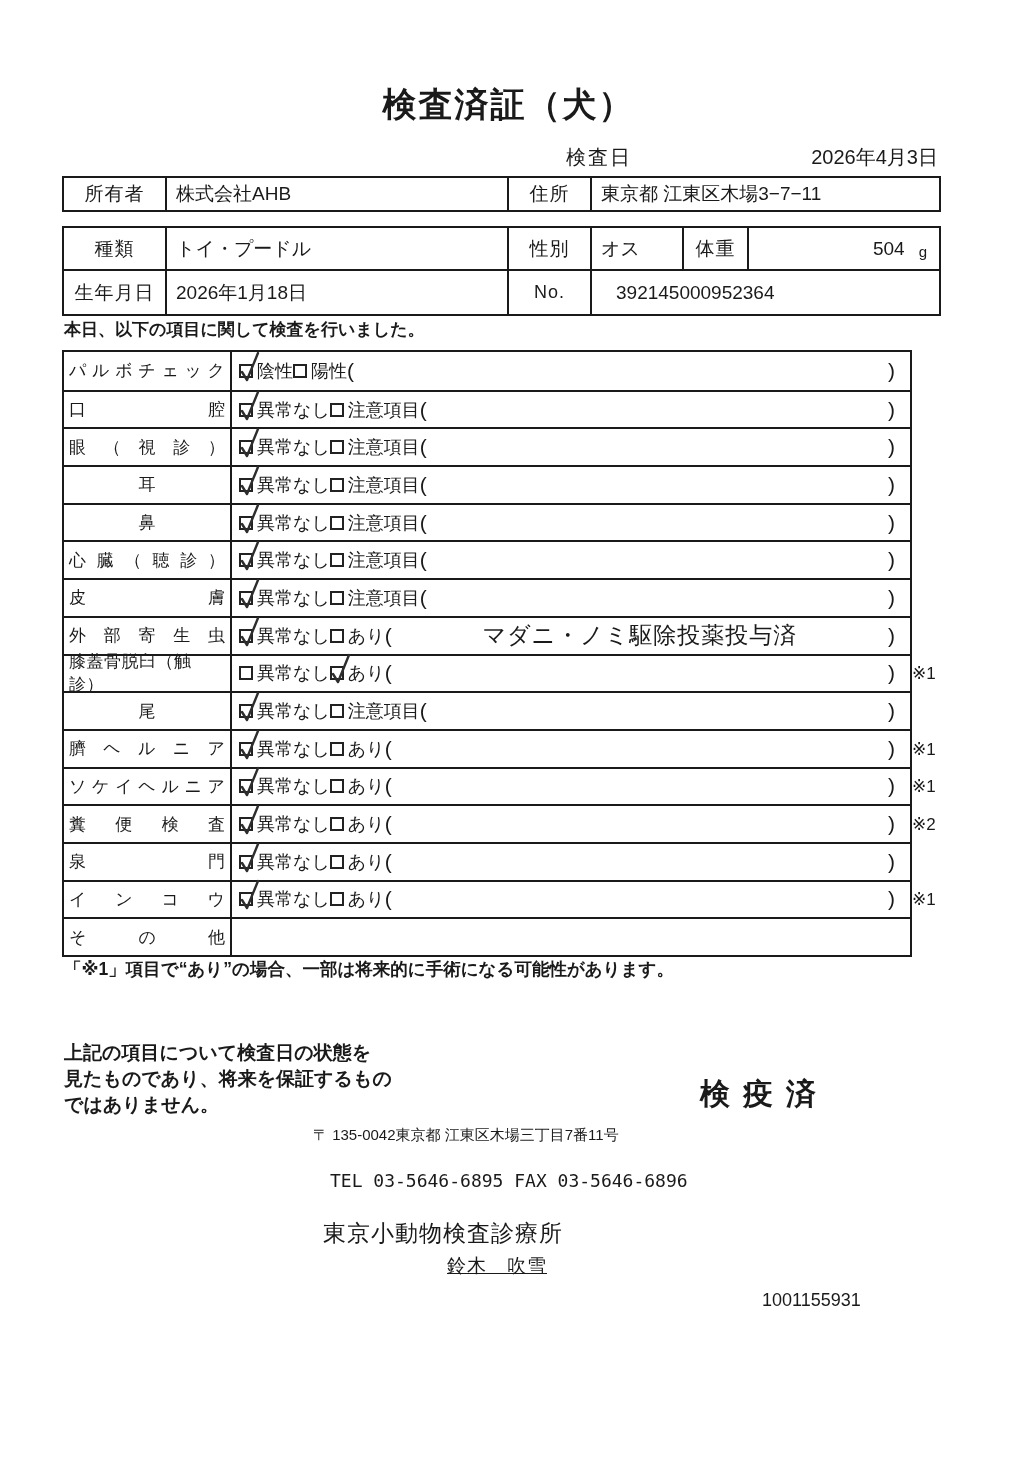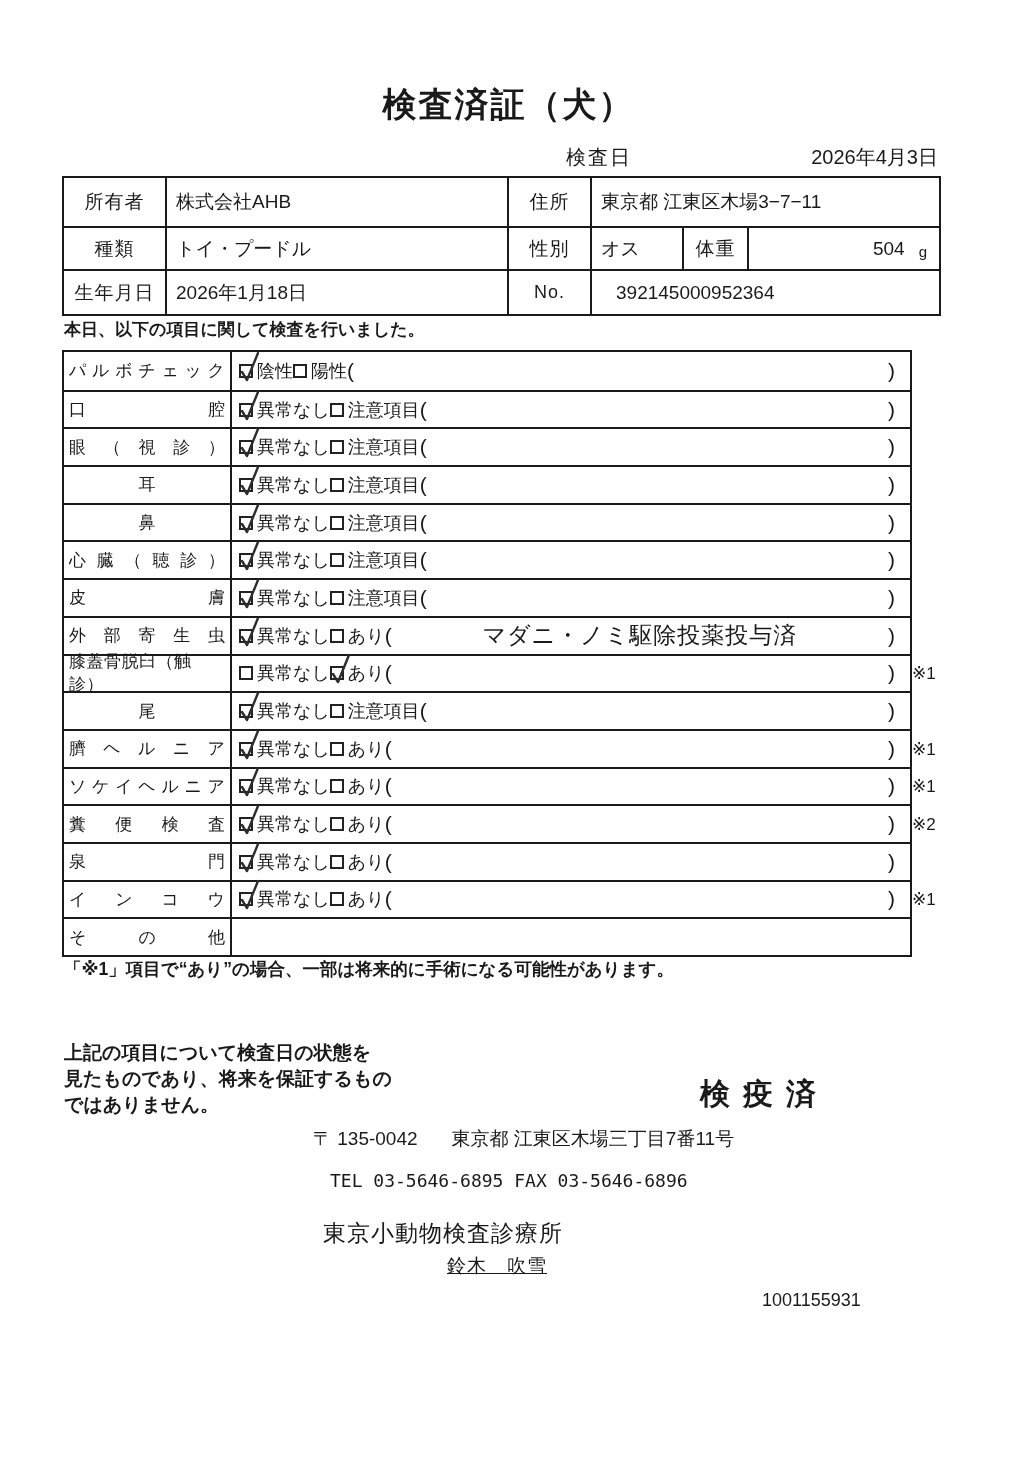--- a/index.html
+++ b/index.html
@@ -30,21 +30,21 @@
 
   
   .tbl { border: 2px solid #1a1a1a; background: #fff; }
   .cell { display: flex; align-items: center; font-size: 19px; }
   .cell.lab { justify-content: center; letter-spacing: 1px; }
   .cell.val { padding-left: 9px; }
   .bl { border-left: 2px solid #1a1a1a; }
   .bb { border-bottom: 2px solid #1a1a1a; }
 
   .owner-table {
-    top: 176px; left: 62px; width: 879px; height: 52px;
+    top: 176px; left: 62px; width: 879px; height: 36px;
     display: grid; grid-template-columns: 101px 342px 83px 1fr;
   }
   .animal-table {
     top: 226px; left: 62px; width: 879px;
     display: grid;
     grid-template-columns: 101px 342px 83px 92px 65px 1fr;
     grid-template-rows: 43px 43px;
   }
   .cell.weight { justify-content: flex-end; padding-right: 12px; gap: 14px; }
   .weight-unit { font-size: 15px; margin-top: 5px; }
@@ -100,21 +100,21 @@
   .fn2 { top: 983px; left: 64px; font-size: 17.5px; font-weight: 600; line-height: 23px; }
   .fn2-line2 { padding-left: 50px; }
 
   
   .disclaimer { top: 1040px; left: 64px; font-size: 19px; font-weight: 700; line-height: 26px; }
 
   
   .stamp { top: 1074px; left: 700px; font-size: 30px; font-weight: 600; letter-spacing: 13px; }
 
   
-  .addr { top: 1126px; left: 313px; font-size: 19px; display: flex; gap: 34px; }
+  .addr { top: 1126px; left: 313px; font-size: 15px; display: flex; }
   .tel  { top: 1170px; left: 330px; font-size: 18px; font-family: "DejaVu Sans Mono", "Liberation Mono", monospace; }
   .clinic-name { top: 1218px; left: 323px; font-size: 23px; letter-spacing: 1px; }
   .examiner { top: 1253px; left: 447px; font-size: 19px; letter-spacing: 1px; text-decoration: underline; }
   .serial { top: 1290px; left: 762px; font-size: 18px; }
 </style>
 </head>
 <body>
 
 <div class="page">
 

